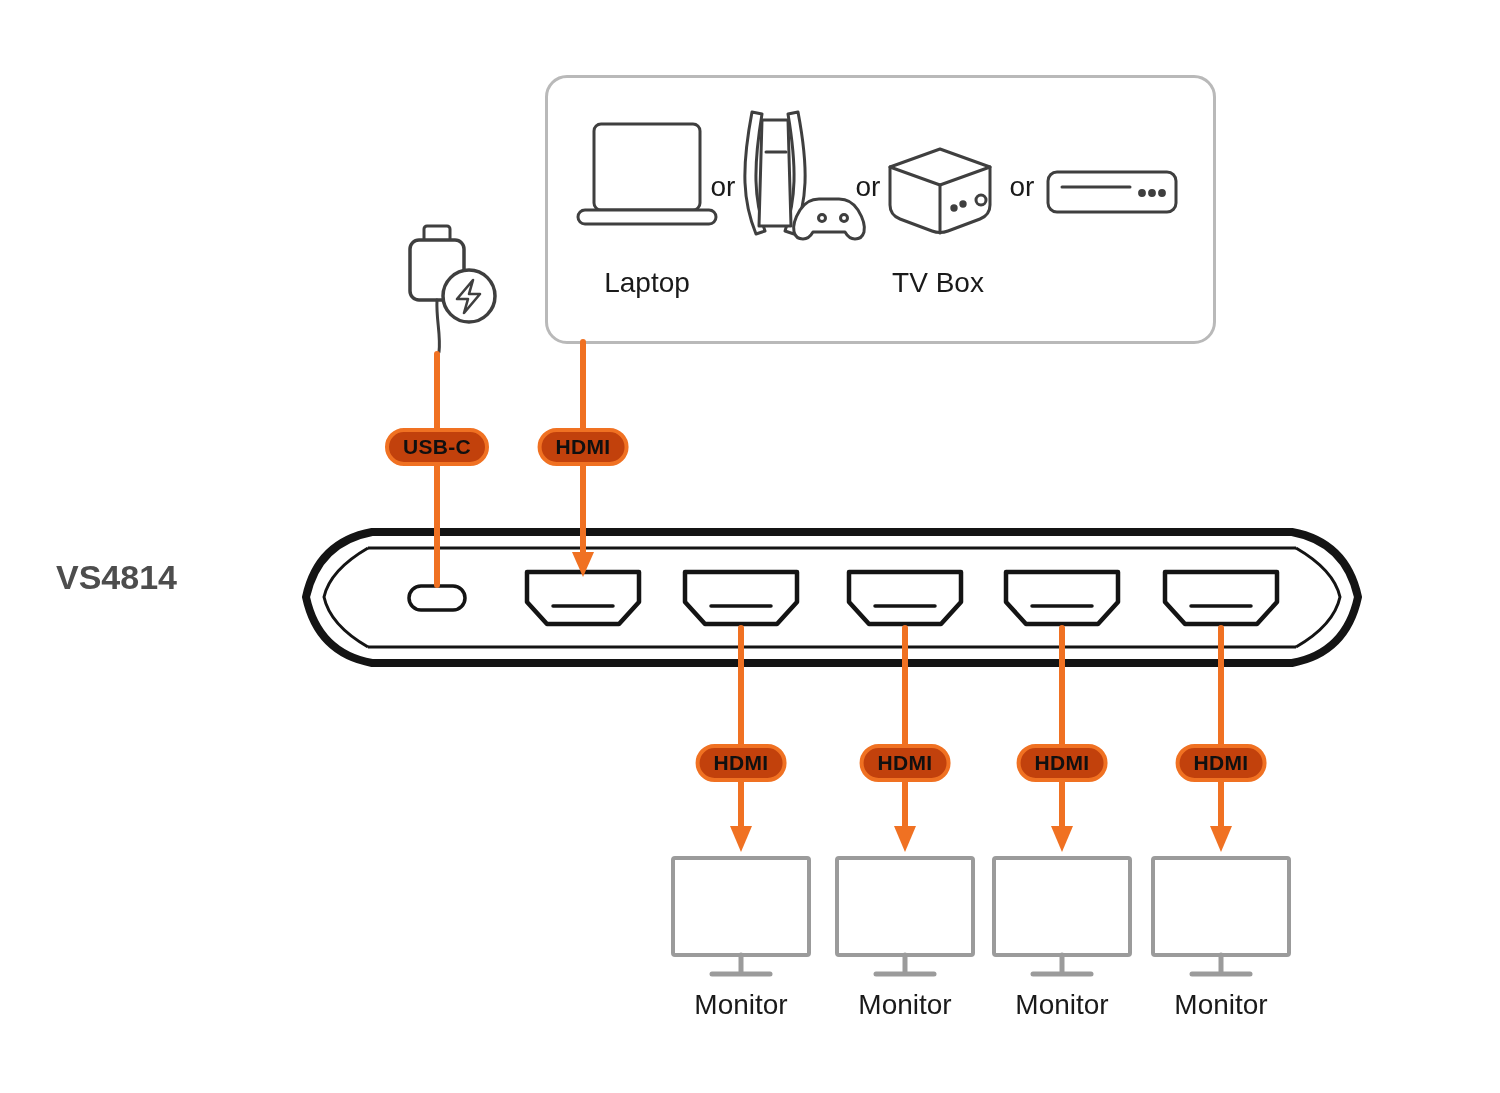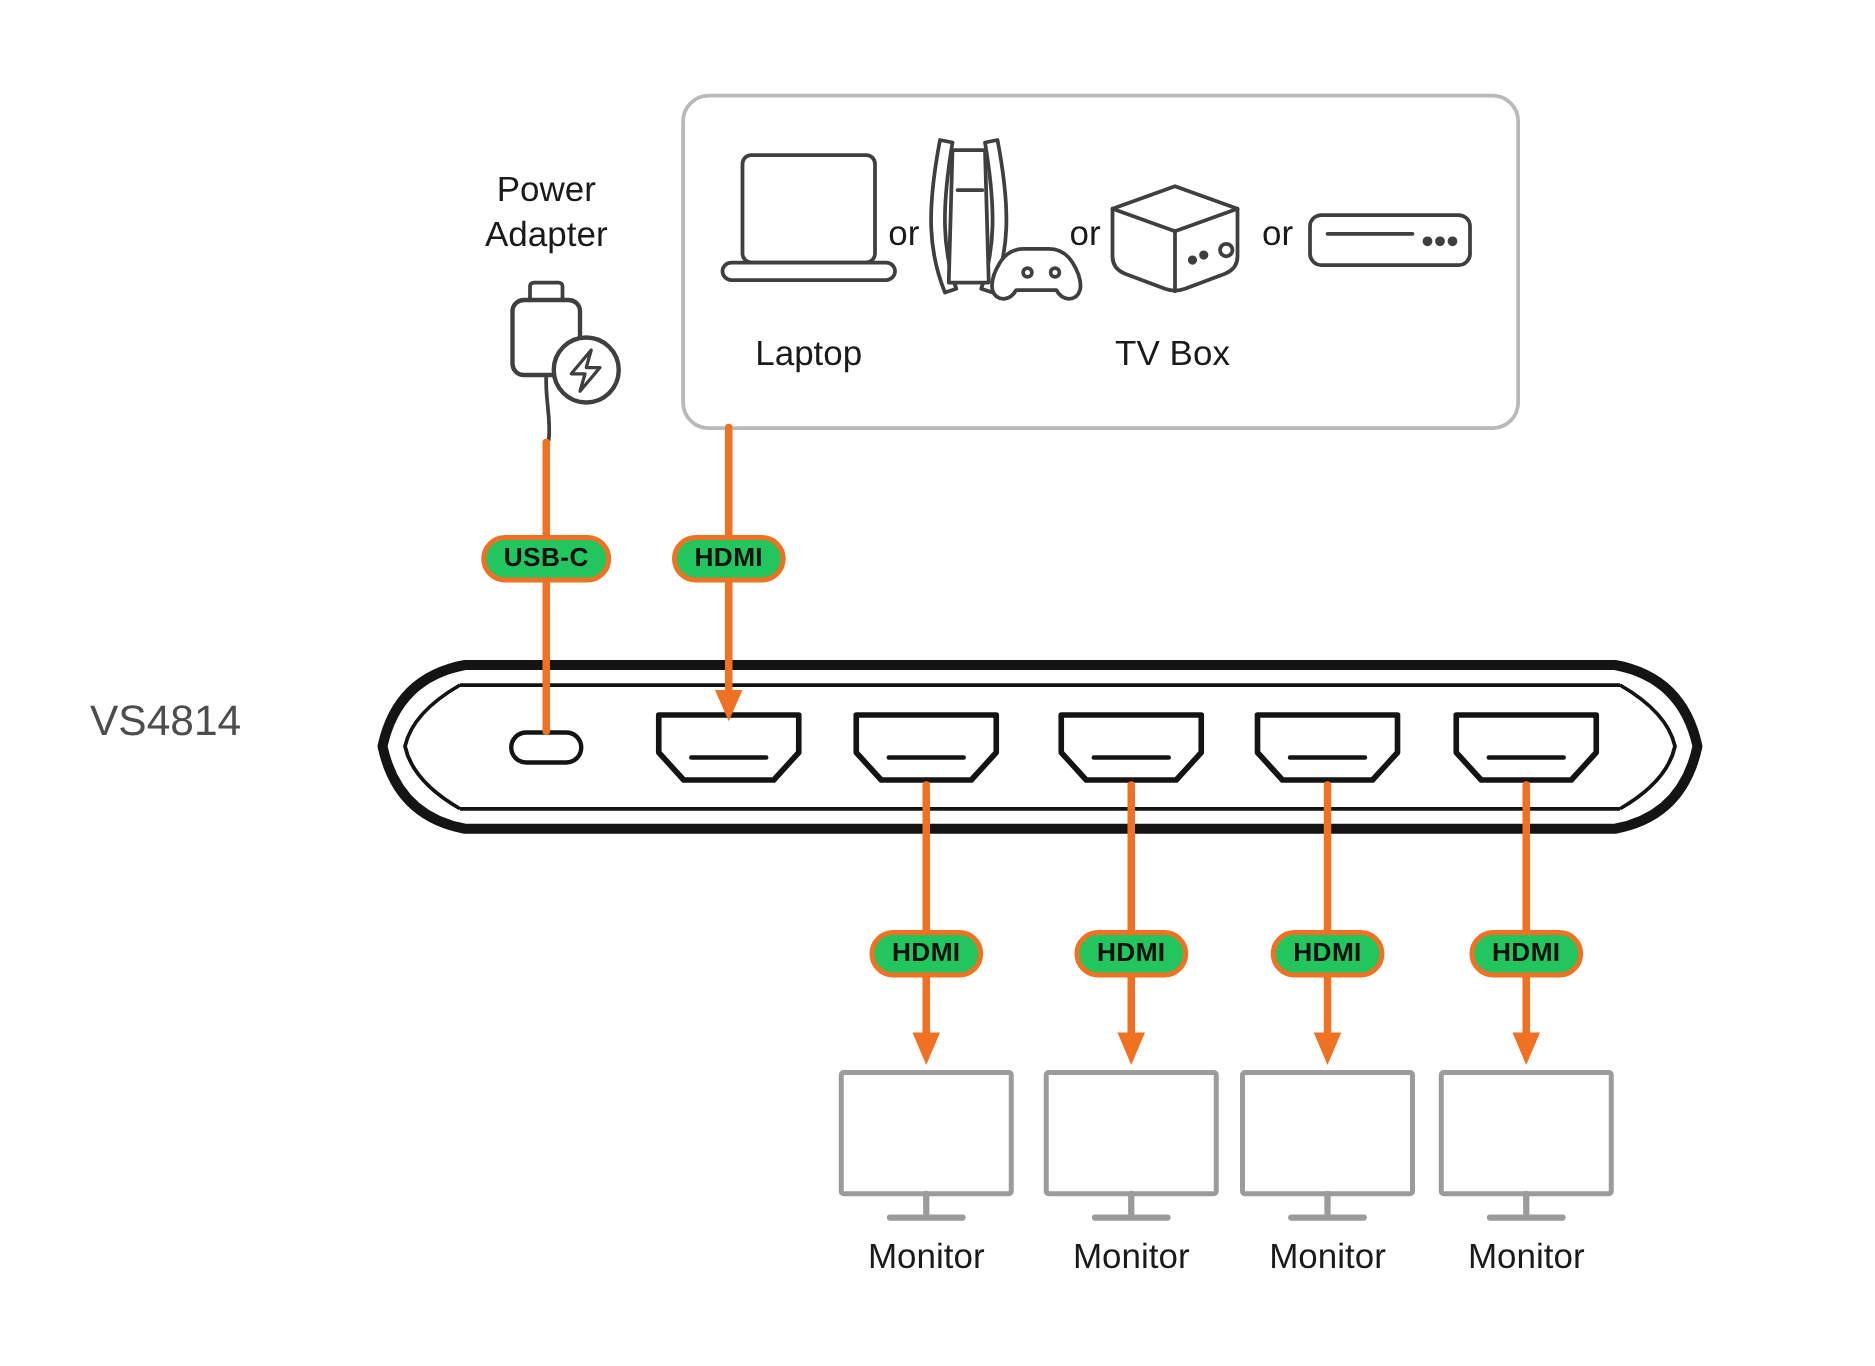--- a/index.html
+++ b/index.html
@@ -32,26 +32,26 @@
   .port-slot{stroke:var(--ink);stroke-width:3.5;stroke-linecap:round;}
   .cable{stroke:var(--accent);stroke-width:6;stroke-linecap:round;fill:none;}
   .arrowhead{fill:var(--accent);stroke:none;}
   .mon{stroke:var(--gray);fill:#fff;stroke-width:4;}
   .mon-stand{stroke:var(--gray);stroke-width:5;stroke-linecap:round;fill:none;}
   .lbl{
     position:absolute;transform:translateX(-50%);text-align:center;
     font-size:28px;line-height:34px;color:var(--label-color);z-index:2;white-space:pre-line;
   }
   .badge{
-    position:absolute;transform:translate(-50%,-50%);background:#22c55e;
+    position:absolute;transform:translate(-50%,-50%);background:#c2410c;
     border:4px solid var(--accent);border-radius:21px;padding:3px 14px;
     font-weight:bold;font-size:21px;color:#101010;z-index:3;letter-spacing:.3px;text-align:right;
   }
   #title{
-    position:absolute;left:72px;top:556px;font-weight:normal;font-size:34px;
+    position:absolute;left:56px;top:556px;font-weight:bold;font-size:34px;
     line-height:43px;color:var(--title-color);z-index:2;
   }
 </style>
 </head>
 <body>
 
 <div id="canvas">
 
   <div id="source-box"></div>
 
@@ -172,21 +172,20 @@
       <rect class="mon" x="1153" y="858" width="136" height="97" rx="2"></rect>
       <line class="mon-stand" x1="1221" y1="955" x2="1221" y2="973"></line>
       <line class="mon-stand" x1="1192" y1="974" x2="1250" y2="974"></line>
     </g>
   </svg>
 
   <div id="title">
     <div>VS4814</div>
   </div>
 
-  <div class="lbl" style="left:437px;top:134px;line-height:36px;"><span>Power</span><br><span>Adapter</span></div>
 
   <div class="lbl" style="left:647px;top:266px;">Laptop</div>
   <div class="lbl" style="left:938px;top:266px;">TV Box</div>
 
   <div class="lbl" style="left:723px;top:170px;">or</div>
   <div class="lbl" style="left:868px;top:170px;">or</div>
   <div class="lbl" style="left:1022px;top:170px;">or</div>
 
   <div class="badge" style="left:437px;top:447px;">USB-C</div>
   <div class="badge" style="left:583px;top:447px;">HDMI</div>

